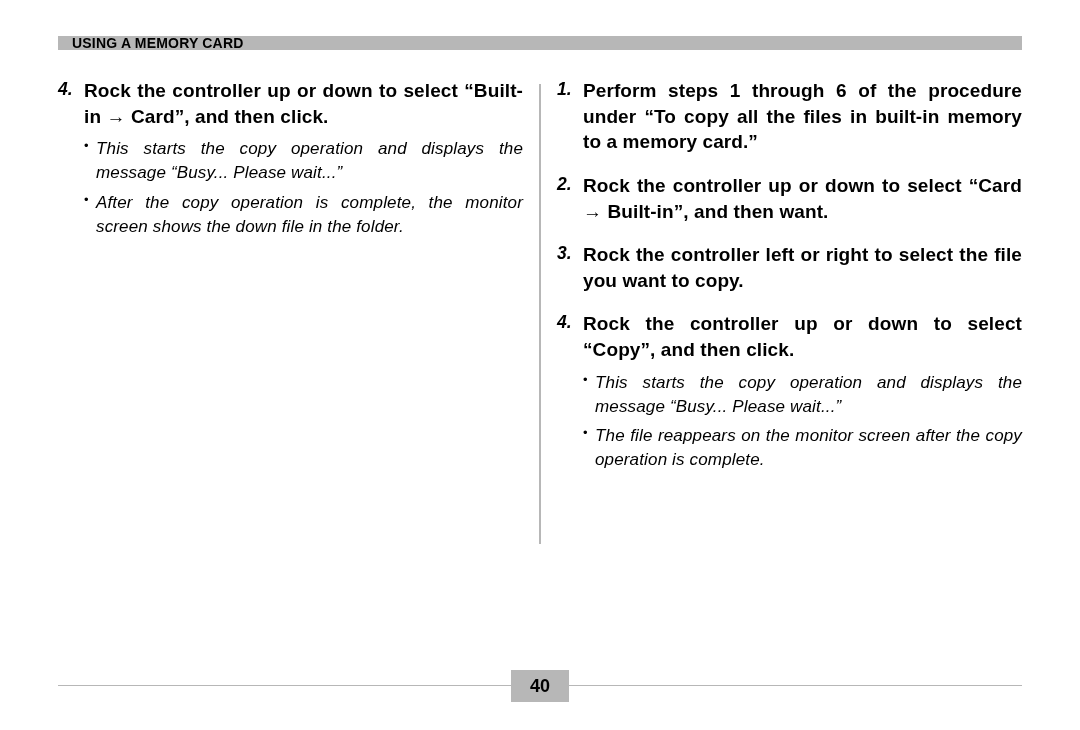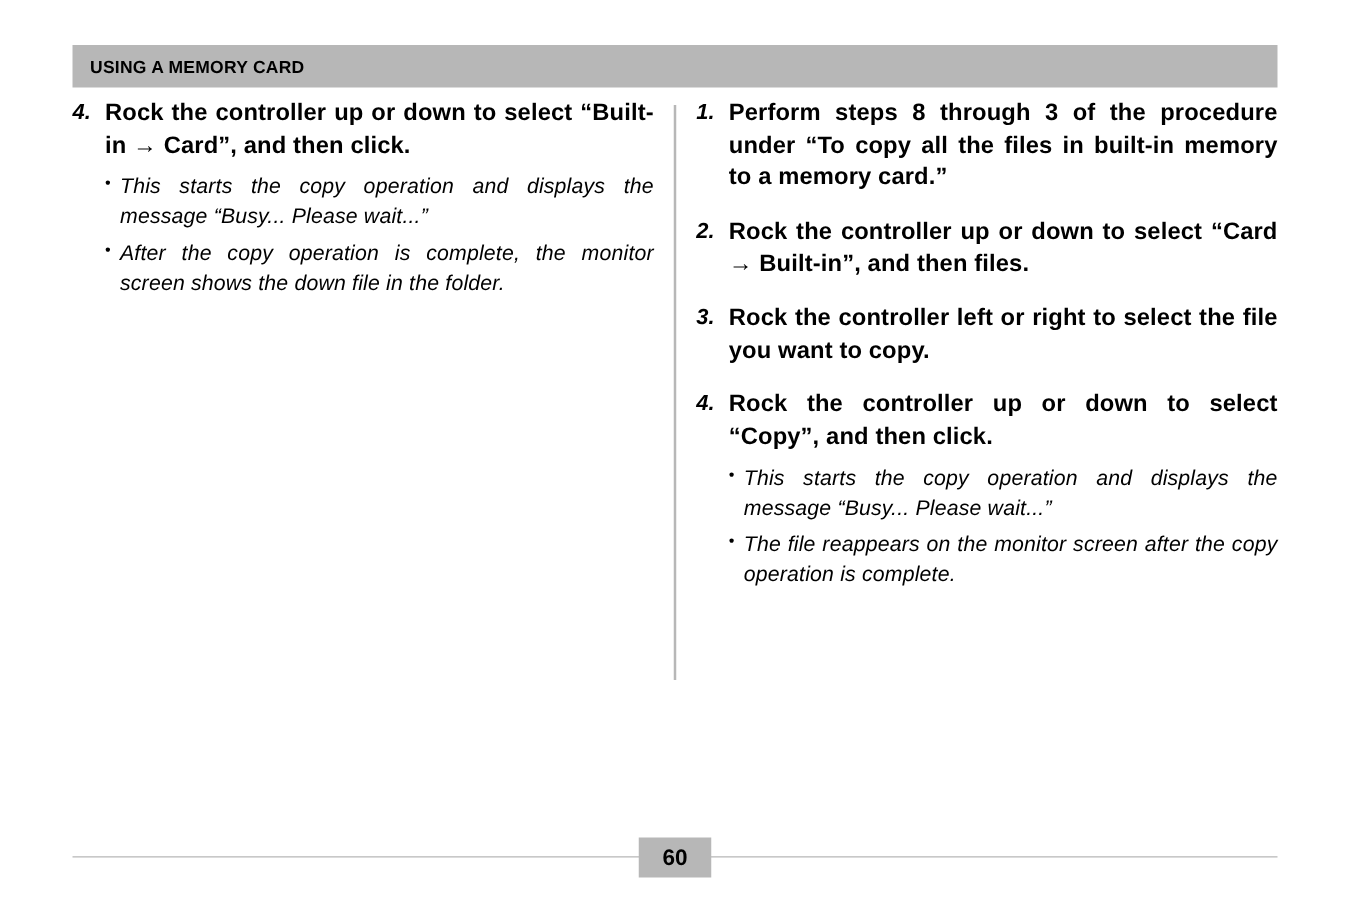--- a/index.html
+++ b/index.html
@@ -1,18 +1,18 @@
 <!DOCTYPE html>
 <html><head>
 <meta charset="utf-8">
 <style>
   * { margin: 0; padding: 0; box-sizing: border-box; }
   html, body { width: 1080px; height: 730px; background: #ffffff; font-family: Arial, Helvetica, sans-serif; color: #000; }
   .page { position: relative; width: 1080px; height: 730px; }
-  .header-bar { position: absolute; left: 58px; top: 36px; width: 964px; height: 34px; background: #b7b7b7; display: flex; align-items: center; padding-left: 14px; }
+  .header-bar { position: absolute; left: 58px; top: 36px; width: 964px; height: 14px; background: #b7b7b7; display: flex; align-items: center; padding-left: 14px; }
   .header-bar span { font-weight: bold; font-size: 14px; letter-spacing: 0.2px; }
   .content { position: absolute; left: 58px; top: 78px; width: 964px; display: flex; }
   .col { width: 482px; }
   .col-left { padding-right: 16px; }
   .col-right { padding-left: 16px; }
   .divider { width: 0; border-left: 2px solid #b7b7b7; margin: 6px 0 0 0; min-height: 460px; }
   .step { margin-bottom: 10px; }
   .step-row { display: flex; align-items: flex-start; }
   .step-num { font-weight: bold; font-style: italic; font-size: 17.5px; width: 26px; flex-shrink: 0; line-height: 1.35; }
   .step-text { font-weight: bold; font-size: 19px; line-height: 1.35; text-align: justify; flex: 1; letter-spacing: 0.1px; }
@@ -55,28 +55,28 @@
       </div>
     </div>
 
     <div class="divider"></div>
 
     <div class="col col-right">
 
       <div class="step">
         <div class="step-row">
           <div class="step-num">1.</div>
-          <div class="step-text">Perform steps 8 through 3 of the procedure under “To copy all the files in built-in memory to a memory card.”</div>
+          <div class="step-text">Perform steps 1 through 6 of the procedure under “To copy all the files in built-in memory to a memory card.”</div>
         </div>
       </div>
 
       <div class="step" style="margin-top:18px;">
         <div class="step-row">
           <div class="step-num">2.</div>
-          <div class="step-text">Rock the controller up or down to select “Card → Built-in”, and then files.</div>
+          <div class="step-text">Rock the controller up or down to select “Card → Built-in”, and then want.</div>
         </div>
       </div>
 
       <div class="step" style="margin-top:18px;">
         <div class="step-row">
           <div class="step-num">3.</div>
           <div class="step-text">Rock the controller left or right to select the file you want to copy.</div>
         </div>
       </div>
 
@@ -95,16 +95,16 @@
             <div class="bullet-text">The file reappears on the monitor screen after the copy operation is complete.</div>
           </div>
         </div>
       </div>
     </div>
 
   </div>
 
   <div class="footer-line"></div>
   <div class="page-num-box">
-    <span>60</span>
+    <span>40</span>
   </div>
 
 </div>
 
 </body></html>

